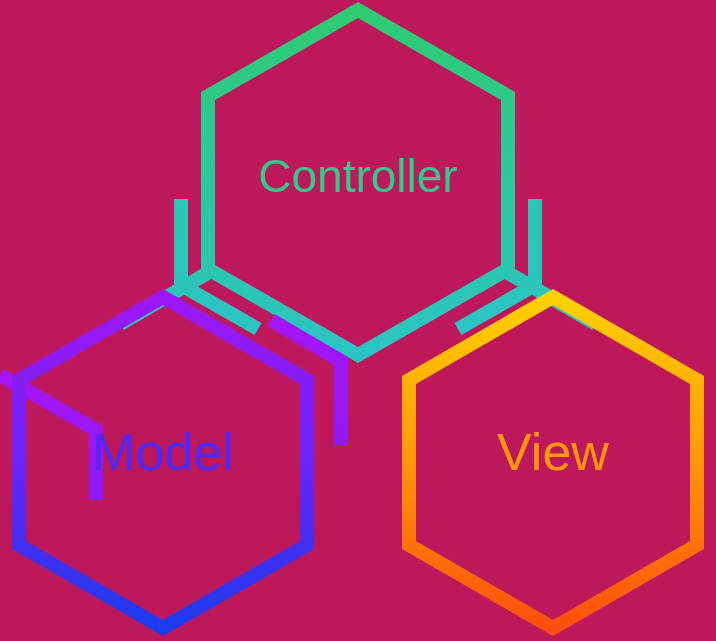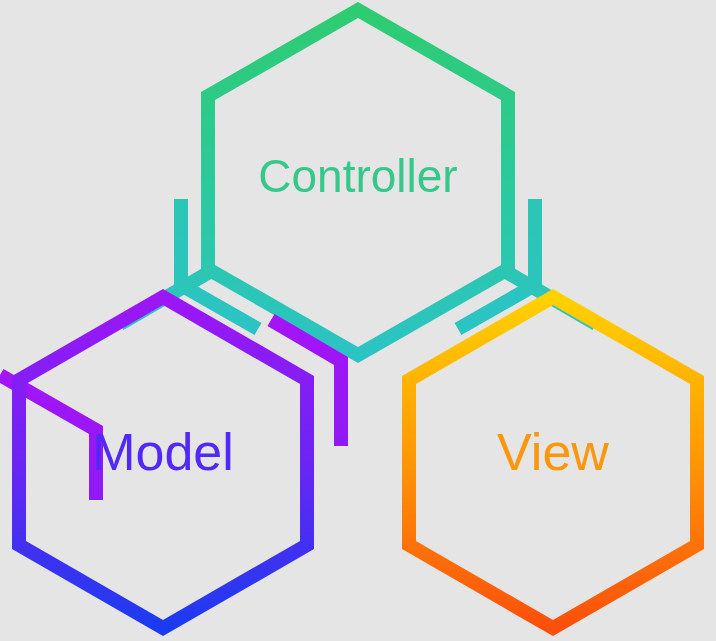--- a/index.html
+++ b/index.html
@@ -10,21 +10,21 @@
   body {
     width: 716px;
     height: 641px;
     overflow: hidden;
     font-family: "Liberation Sans", sans-serif;
   }
   #diagram-root {
     position: relative;
     width: 716px;
     height: 641px;
-    background: #e5e5e5;
+    background: #be185d;
   }
   #mvc-svg {
     display: block;
     width: 716px;
     height: 641px;
   }
   .hex-label {
     font-family: "Liberation Sans", sans-serif;
     font-weight: 400;
     text-anchor: middle;

